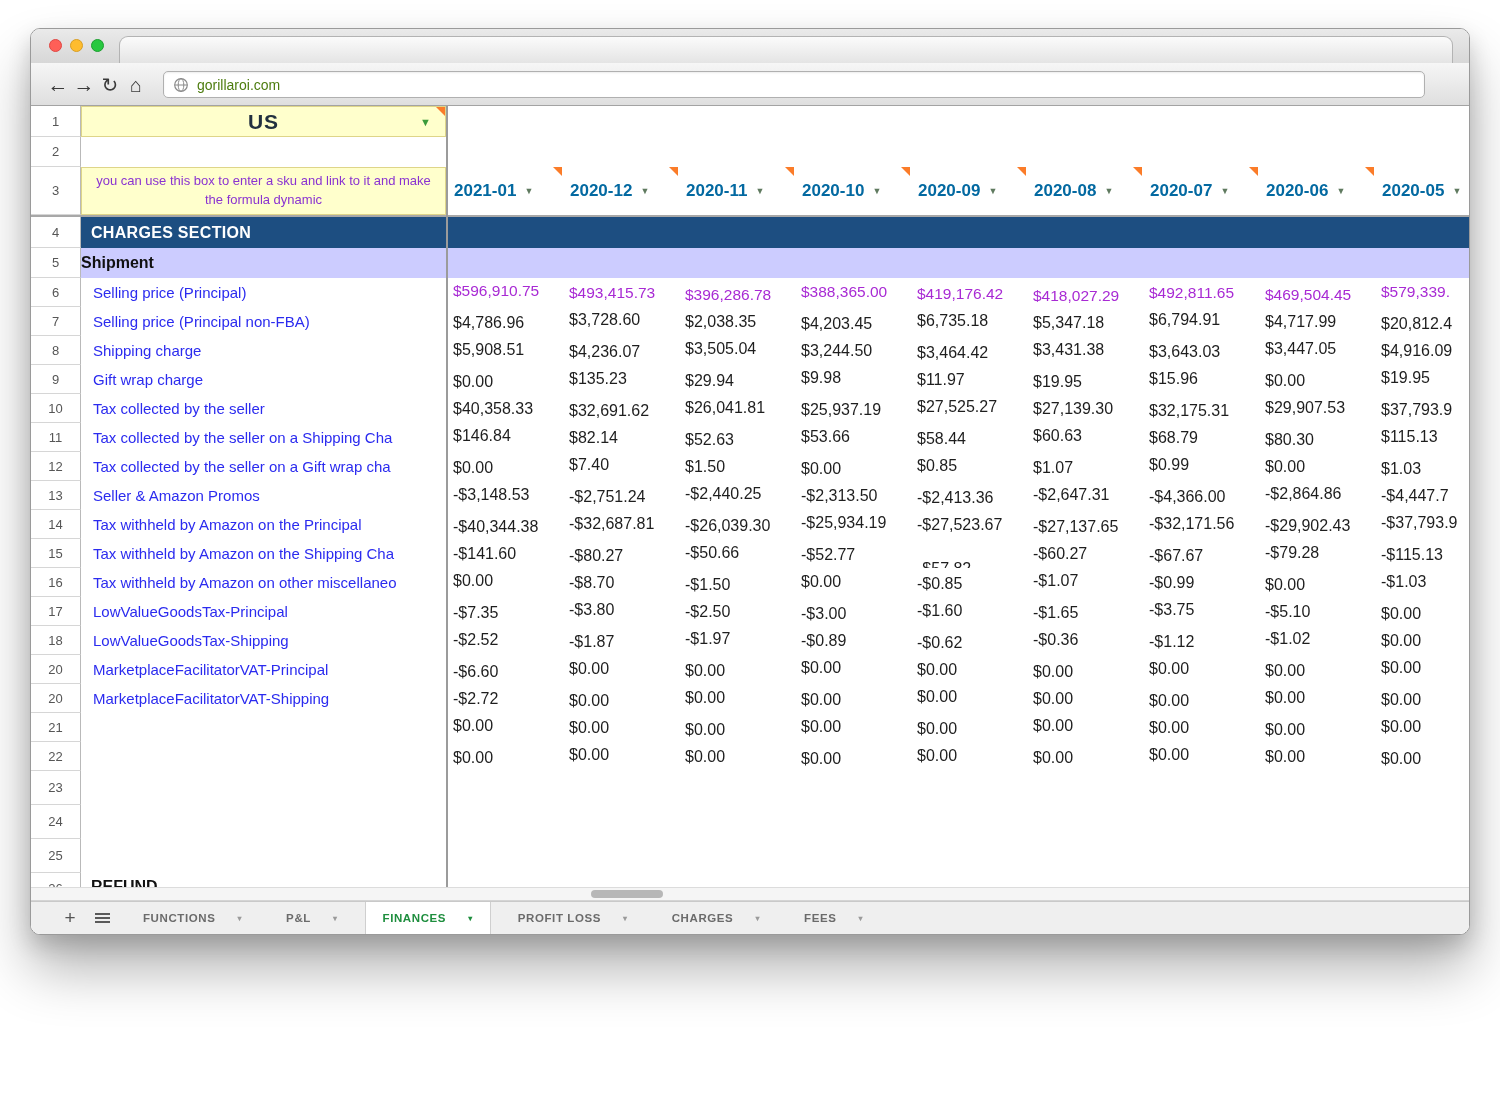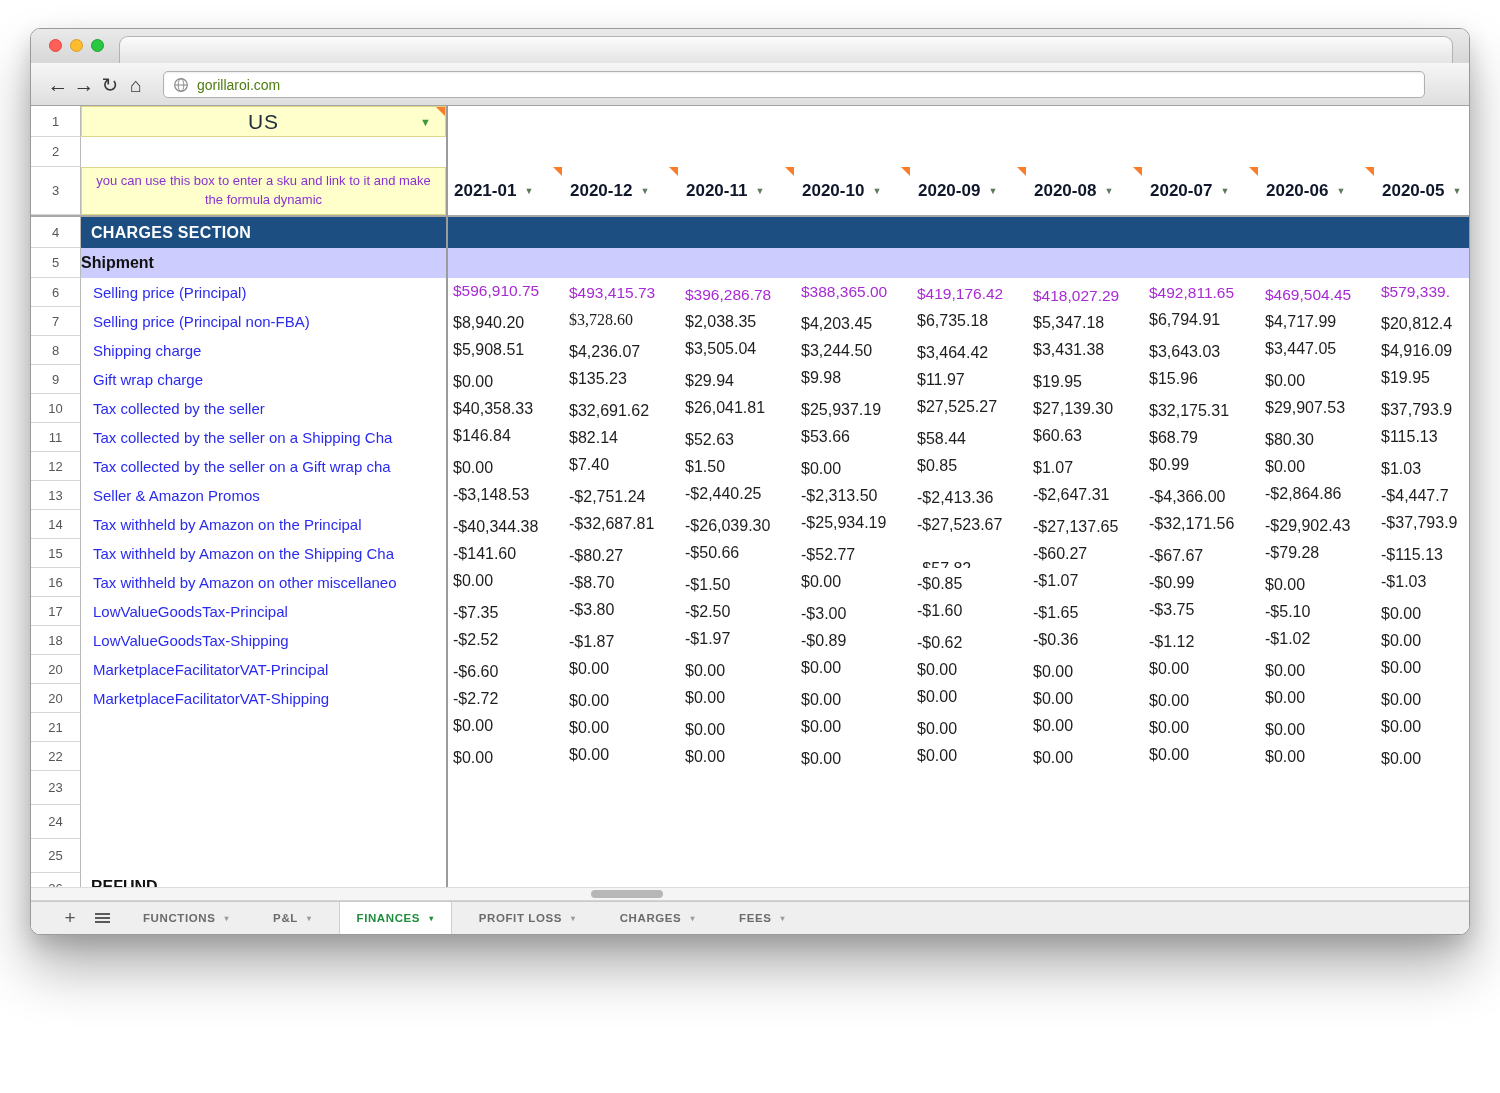--- a/index.html
+++ b/index.html
@@ -52,29 +52,29 @@
   .cell{flex:0 0 116px;width:116px;font-size:16px;color:#1e1e1e;display:flex;align-items:center;
         padding-left:7px;white-space:nowrap;}
   .cell.purple{color:var(--value-purple);font-size:15.5px;}
   .label-link{font-size:15px;color:var(--label-blue);padding-left:12px;white-space:nowrap;}
 
   .yellow{background:var(--yellow);border:1px solid #ded589;}
   .corner{position:absolute;top:0;right:0;width:0;height:0;
           border-top:9px solid var(--orange);border-left:9px solid transparent;}
 
   .r-us .labelcell{justify-content:center;}
-  .us-text{font-size:21px;font-weight:normal;color:#22303f;letter-spacing:1px;}
+  .us-text{font-size:21px;font-weight:bold;color:#22303f;letter-spacing:1px;}
   .green-caret{position:absolute;right:14px;top:50%;transform:translateY(-50%);
                color:#3b9b3b;font-size:11px;}
 
   .r-header{border-bottom:2px solid #a8a8a8;}
   .instr-text{font-size:13px;color:var(--instr);text-align:center;line-height:1.45;padding:0 10px;width:100%;}
   .hdr-cell{flex:0 0 116px;width:116px;position:relative;display:flex;align-items:center;gap:8px;
             padding-left:8px;}
-  .hdr-text{font-size:17px;font-weight:bold;color:#0f172a;}
+  .hdr-text{font-size:17px;font-weight:bold;color:#0369a1;}
   .hdr-arrow{font-size:9px;color:#5f7a5f;}
 
   .spanbar{flex:1;display:flex;align-items:center;overflow:hidden;}
   .spanbar.navy{background:var(--navy);}
   .section-text{color:#fff;font-weight:bold;font-size:16px;letter-spacing:.3px;padding-left:10px;}
   .spanbar.lavender{background:var(--lavender);}
   .subsection-text{color:#111;font-weight:bold;font-size:16px;}
 
   .next-section-text{color:#111;font-weight:bold;font-size:16px;padding-left:10px;align-self:flex-start;
                      padding-top:5px;}
@@ -85,21 +85,21 @@
   .hthumb{position:absolute;left:560px;width:72px;top:2px;bottom:2px;background:#b7b7b7;border-radius:6px;}
 
   
   .tabbar{position:absolute;left:0;right:0;bottom:0;height:33px;background:#efefef;
           border-top:1px solid #c9c9c9;display:flex;align-items:stretch;border-radius:0 0 9px 9px;overflow:hidden;}
   .plus{align-self:center;width:26px;margin-left:26px;text-align:center;font-size:19px;color:#555;}
   .hamb{align-self:center;width:15px;height:10px;margin-left:12px;position:relative;}
   .hamb i{position:absolute;left:0;right:0;height:2px;background:#5a5a5a;display:block;}
   .hamb i:nth-child(1){top:0;} .hamb i:nth-child(2){top:4px;} .hamb i:nth-child(3){top:8px;}
   .tabs{display:flex;margin-left:16px;}
-  .tab{display:flex;align-items:center;gap:9px;padding:0 17px;margin-right:10px;
+  .tab{display:flex;align-items:center;gap:22px;padding:0 17px;margin-right:10px;
        font-size:11.5px;font-weight:bold;letter-spacing:.6px;color:#6b6b6b;}
   .tab .caret{font-size:8px;color:#9a9a9a;}
   .tab.active{background:#fff;color:var(--tab-green);border-left:1px solid #cfcfcf;border-right:1px solid #cfcfcf;}
   .tab.active .caret{color:var(--tab-green);}
 </style>
 </head>
 <body>
 
 <div class="window">
   <div class="chrome">
@@ -224,22 +224,22 @@
             <div class="cell purple" style="transform: translateY(1.6px);">$469,504.45</div>
             <div class="cell purple" style="transform: translateY(-0.8px);">$579,339.</div>
           </div>
         </div>
         <div class="sheet-row r-data" style="height: 29px;">
           <div class="num">7</div>
           <div class="labelcell">
             <span class="label-link">Selling price (Principal non-FBA)</span>
           </div>
           <div class="cells">
-            <div class="cell" style="transform: translateY(0.8px);">$8,940.20</div>
-            <div class="cell" style="transform: translateY(-1.6px); font-family: Liberation Serif, serif;">$3,728.60</div>
+            <div class="cell" style="transform: translateY(0.8px);">$4,786.96</div>
+            <div class="cell" style="transform: translateY(-1.6px);">$3,728.60</div>
             <div class="cell" style="transform: translateY(0px);">$2,038.35</div>
             <div class="cell" style="transform: translateY(1.6px);">$4,203.45</div>
             <div class="cell" style="transform: translateY(-0.8px);">$6,735.18</div>
             <div class="cell" style="transform: translateY(0.8px);">$5,347.18</div>
             <div class="cell" style="transform: translateY(-1.6px);">$6,794.91</div>
             <div class="cell" style="transform: translateY(0px);">$4,717.99</div>
             <div class="cell" style="transform: translateY(1.6px);">$20,812.4</div>
           </div>
         </div>
         <div class="sheet-row r-data" style="height: 29px;">

